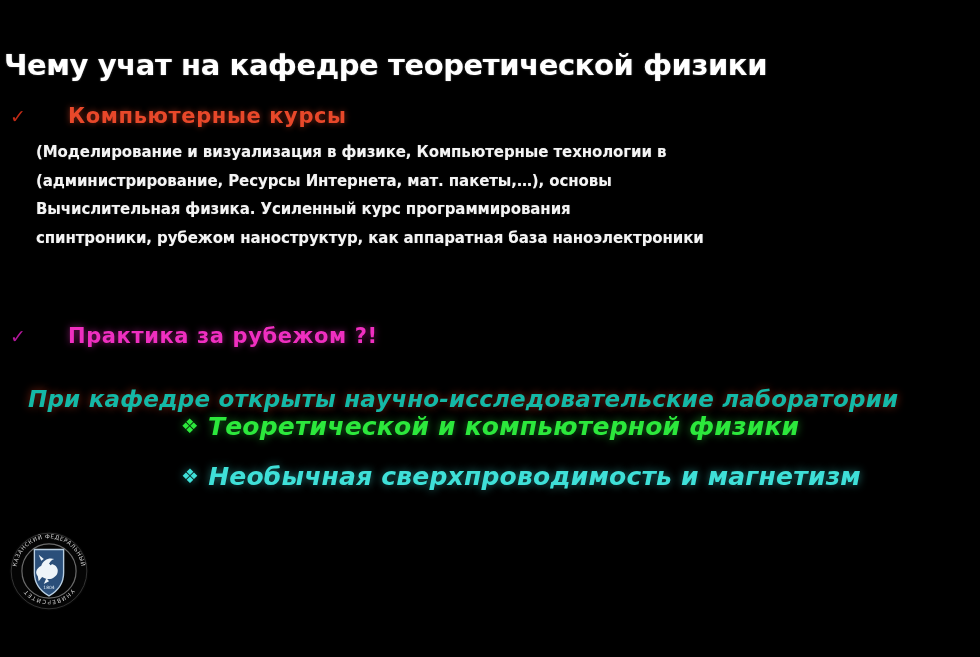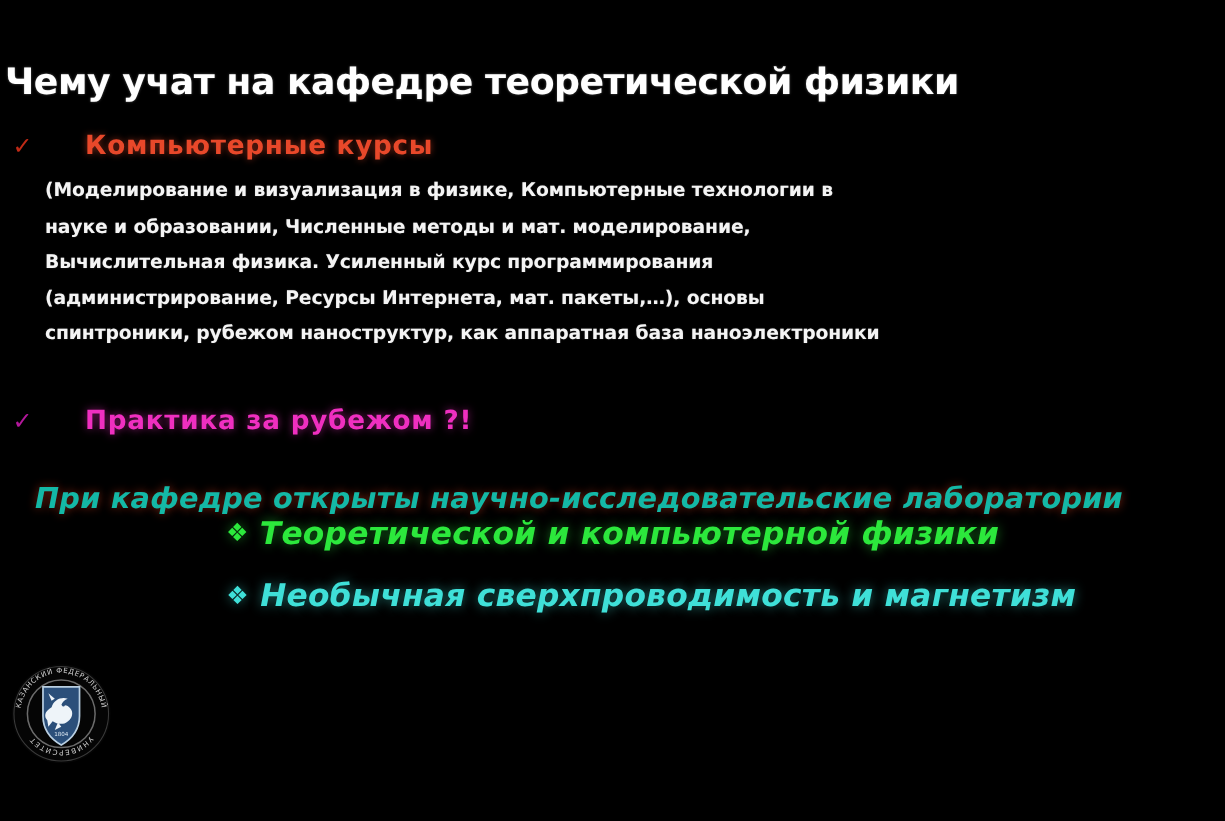--- a/index.html
+++ b/index.html
@@ -188,23 +188,22 @@
 
   <div class="slide-title">Чему учат на кафедре теоретической физики</div>
 
   <div class="check-row" id="bullet-courses">
     <span class="check-mark">✓</span>
     <span class="check-label">Компьютерные курсы</span>
   </div>
 
   <div class="body-para">
     <span class="pline">(Моделирование и визуализация в физике, Компьютерные технологии в</span>
-    <span class="pline">науке и образовании, Численные методы и мат. моделирование,</span>
+    <span class="pline">(администрирование, Ресурсы Интернета, мат. пакеты,…), основы</span>
     <span class="pline">Вычислительная физика. Усиленный курс программирования</span>
-    <span class="pline">(администрирование, Ресурсы Интернета, мат. пакеты,…), основы</span>
     <span class="pline">спинтроники, рубежом наноструктур, как аппаратная база наноэлектроники</span>
   </div>
 
   <div class="check-row" id="bullet-internship">
     <span class="check-mark">✓</span>
     <span class="check-label">Практика за рубежом ?!</span>
   </div>
 
   <div class="labs-heading">При кафедре открыты научно-исследовательские лаборатории</div>
 

